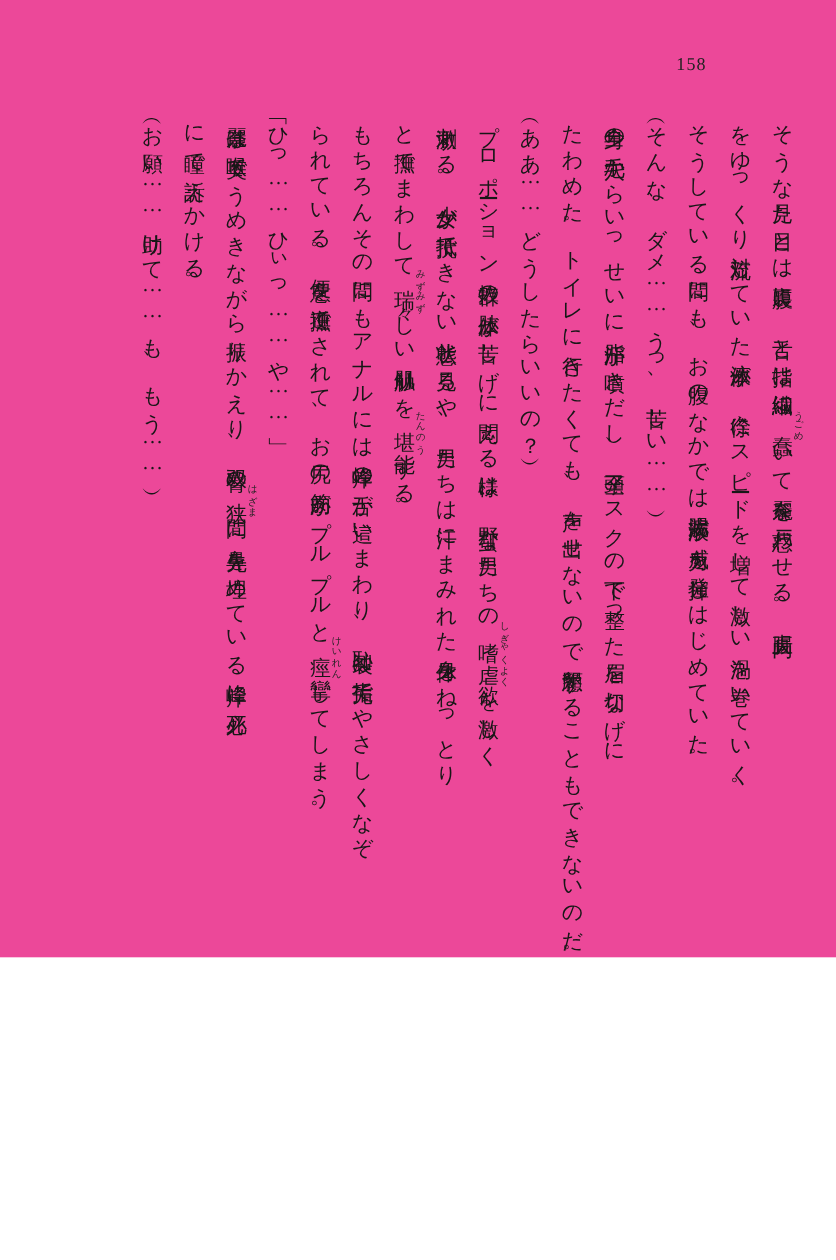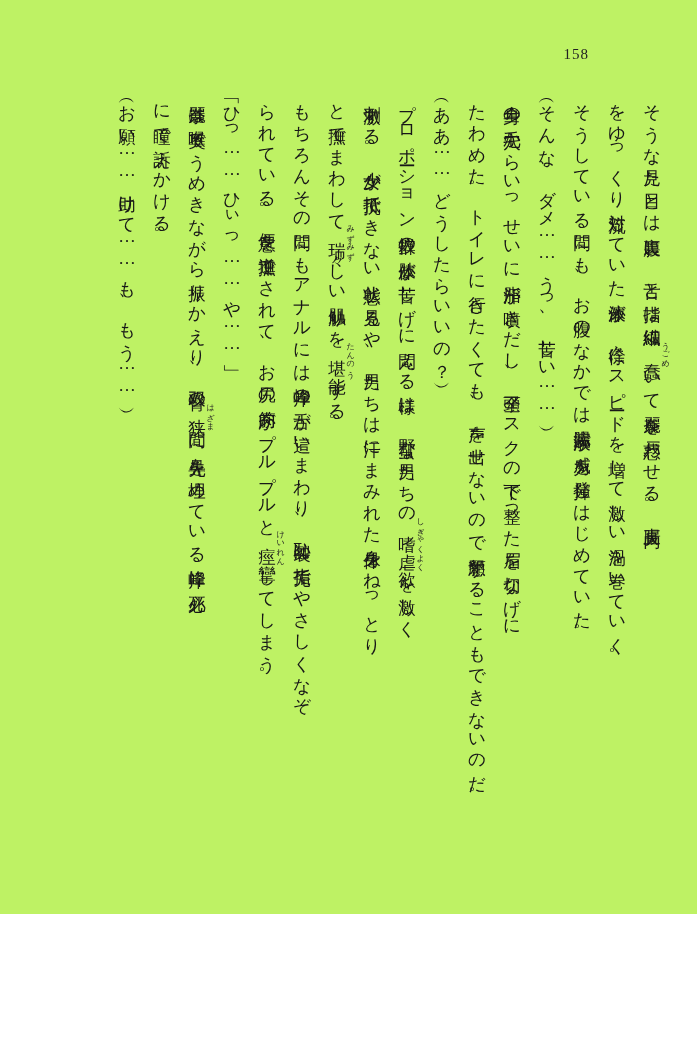--- a/index.html
+++ b/index.html
@@ -7,22 +7,22 @@
     padding: 0;
     background: #ffffff;
   }
   body {
     font-family: "Liberation Serif", "DejaVu Serif", serif;
     color: #1a1a1a;
   }
   .page {
     position: relative;
     width: 697px;
-    height: 914px;
-    background: #bef264;
+    height: 798px;
+    background: #ec4899;
     overflow: hidden;
     box-sizing: border-box;
   }
   .page-number {
     position: absolute;
     top: 46px;
     right: 108px;
     font-size: 15px;
     letter-spacing: 1px;
     color: #222;

